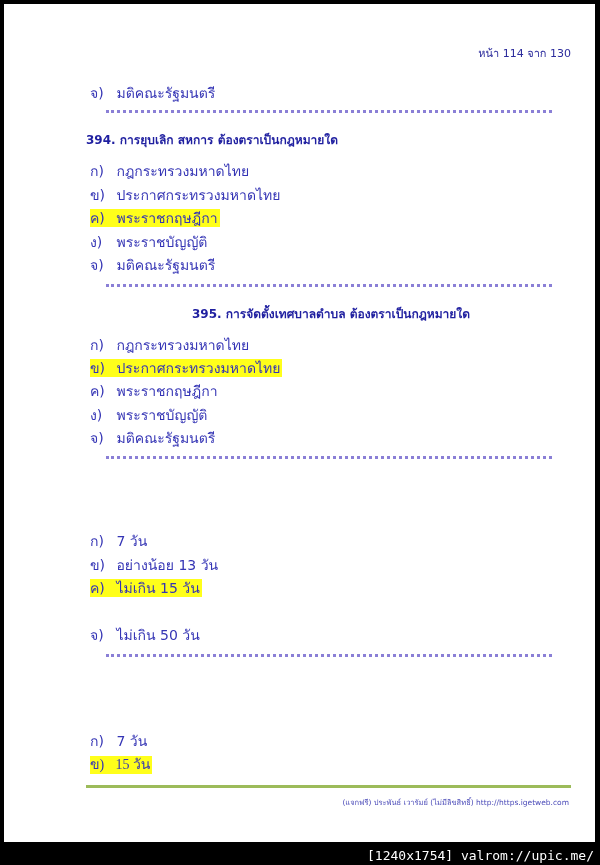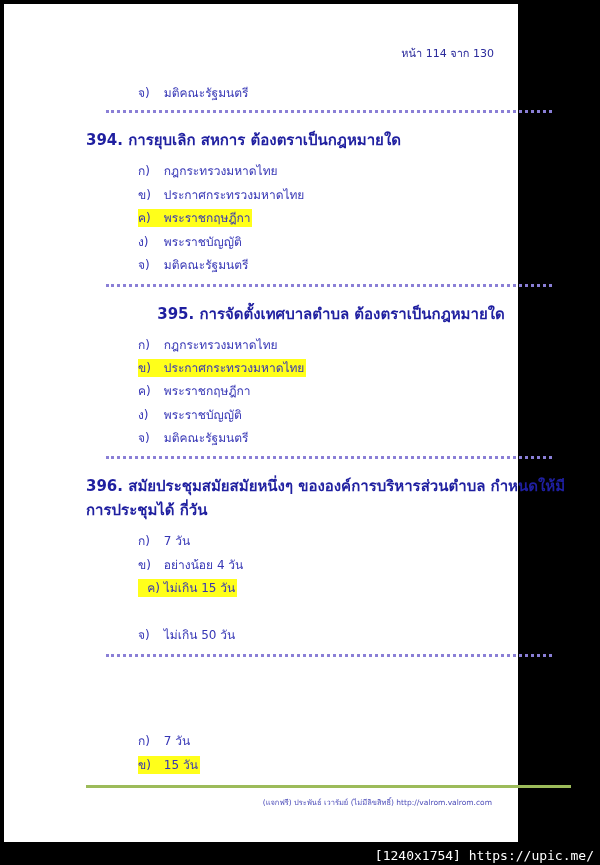--- a/index.html
+++ b/index.html
@@ -11,60 +11,59 @@
       width: 600px;
       height: 865px;
       position: relative;
       overflow: hidden;
       font-family: "DejaVu Sans", "Liberation Sans", sans-serif;
     }
     .page {
       position: absolute;
       left: 4px;
       top: 4px;
-      width: 514px;
+      width: 591px;
       height: 838px;
       background: #ffffff;
     }
     .page-number {
       position: absolute;
       right: 24px;
       top: 40px;
       font-size: 11px;
       color: #2b2b9c;
     }
     .opt {
       position: absolute;
       left: 86px;
-      font-size: 12px;
+      font-size: 14px;
       color: #3535b5;
       line-height: 18px;
       white-space: nowrap;
-      margin-left: 48px;
     }
     .opt .lbl {
       display: inline-block;
       width: 22px;
     }
     .opt.hl {
       background: #ffff1a;
       padding-right: 2px;
     }
     .sep {
       position: absolute;
       left: 102px;
       width: 446px;
       height: 0;
       border-top: 3px dotted #8a7fd6;
     }
     .q {
       position: absolute;
       left: 82px;
       width: 490px;
-      font-size: 15px;
+      font-size: 12px;
       font-weight: bold;
       color: #1f1fa0;
       line-height: 24px;
     }
     .footer-line {
       position: absolute;
       left: 82px;
       width: 485px;
       top: 781px;
       height: 3px;
@@ -139,45 +138,44 @@
   <div class="opt" style="top:402px;">
     <span class="lbl">ง)</span>
     <span>พระราชบัญญัติ</span>
   </div>
   <div class="opt" style="top:425px;">
     <span class="lbl">จ)</span>
     <span>มติคณะรัฐมนตรี</span>
   </div>
   <div class="sep" style="top:452px;"></div>
 
-  <div class="q" style="top:470px;">396. สมัยประชุมสมัยสมัยหนึ่งๆ ขององค์การบริหารส่วนตำบล กำหนดให้มีการประชุมได้ กี่วัน</div>
   <div class="opt" style="top:528px;">
     <span class="lbl">ก)</span>
     <span>7 วัน</span>
   </div>
   <div class="opt" style="top:552px;">
     <span class="lbl">ข)</span>
-    <span>อย่างน้อย 4 วัน</span>
+    <span>อย่างน้อย 13 วัน</span>
   </div>
-  <div class="opt hl" style="top:575px;text-align:right;">
+  <div class="opt hl" style="top:575px;">
     <span class="lbl">ค)</span>
     <span>ไม่เกิน 15 วัน</span>
   </div>
   <div class="opt" style="top:622px;">
     <span class="lbl">จ)</span>
     <span>ไม่เกิน 50 วัน</span>
   </div>
   <div class="sep" style="top:650px;"></div>
 
   <div class="opt" style="top:728px;">
     <span class="lbl">ก)</span>
     <span>7 วัน</span>
   </div>
-  <div class="opt hl" style="top:752px;">
+  <div class="opt hl" style="top:752px;font-family:Liberation Serif, serif;">
     <span class="lbl">ข)</span>
     <span>15 วัน</span>
   </div>
 
   <div class="footer-line"></div>
-  <div class="footer-text">(แจกฟรี) ประพันธ์ เวารัมย์ (ไม่มีลิขสิทธิ์)  http://valrom.valrom.com</div>
+  <div class="footer-text">(แจกฟรี) ประพันธ์ เวารัมย์ (ไม่มีลิขสิทธิ์)  http://https.igetweb.com</div>
 </div>
 
-<div class="watermark">[1240x1754] https://upic.me/</div>
+<div class="watermark">[1240x1754] valrom://upic.me/</div>
 
 </body></html>

